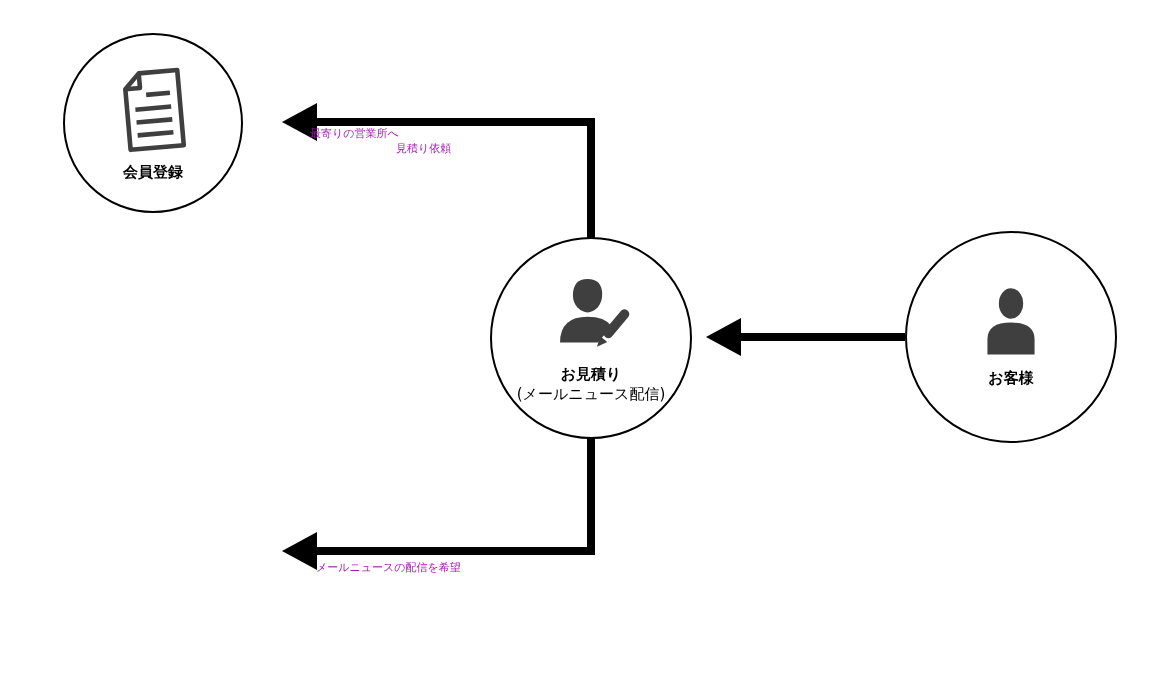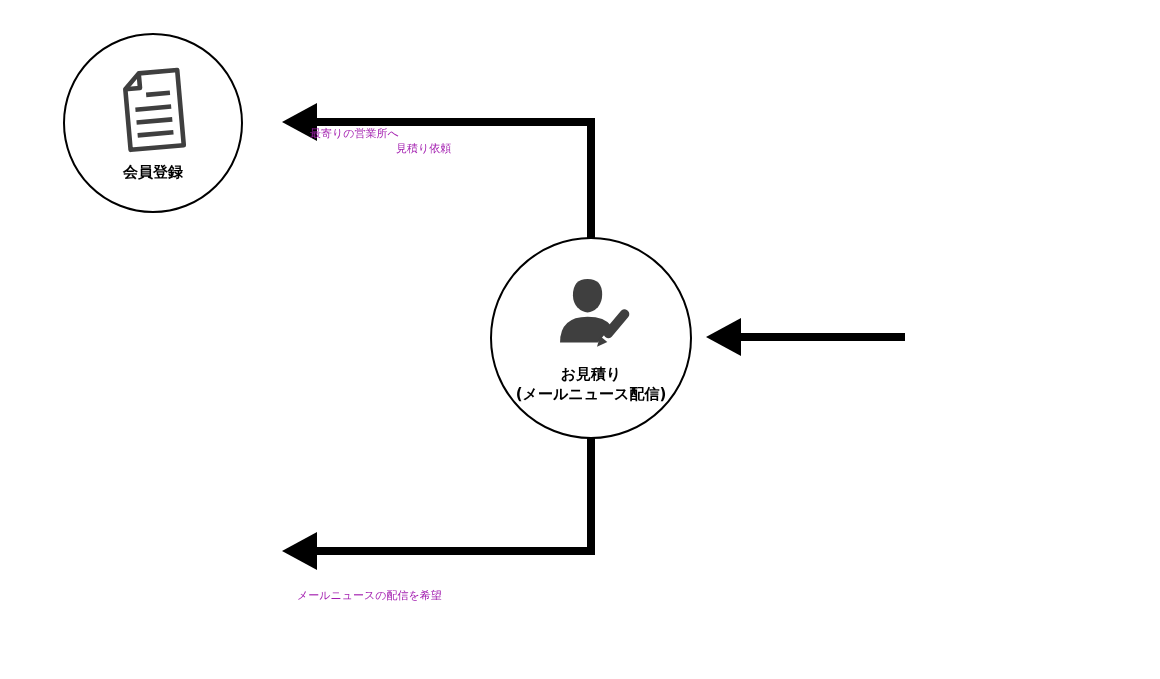--- a/index.html
+++ b/index.html
@@ -33,21 +33,21 @@
   .node .icon { display: block; line-height: 0; }
   .node-label {
     font-weight: bold;
     font-size: 15px;
     color: #000000;
     line-height: 1.4;
     margin-top: 6px;
     white-space: nowrap;
   }
   .node-sublabel {
-    font-weight: bold;
+    font-weight: normal;
     font-size: 15px;
     color: #000000;
     line-height: 1.3;
     white-space: nowrap;
   }
   .edge-label {
     position: absolute;
     font-weight: normal;
     font-size: 11px;
     color: #a21caf;
@@ -56,21 +56,21 @@
   }
   .edge-label .line2 { margin-left: 86px; }
 
   
   .node-estimate     { left: 63px;  top: 33px;  width: 180px; height: 180px; }
   .node-registration { left: 490px; top: 237px; width: 202px; height: 202px; }
   .node-customer     { left: 905px; top: 231px; width: 212px; height: 212px; }
   .node-mailnews     { left: 66px;  top: 454px; width: 204px; height: 204px; }
 
   .edge-label-estimate { left: 310px; top: 126px; }
-  .edge-label-mailnews { left: 297px; top: 560px; margin-top: 28px; }
+  .edge-label-mailnews { left: 316px; top: 560px; }
 </style>
 </head>
 <body>
 
 <div class="canvas">
 
   <svg class="arrows-layer" width="1160" height="679" viewBox="0 0 1160 679" xmlns="http://www.w3.org/2000/svg">
 
     <g>
       <line x1="905" y1="337" x2="734" y2="337" stroke="#000000" stroke-width="8"></line>
@@ -114,20 +114,31 @@
             <rect x="69" y="38" width="11" height="40" rx="5"></rect>
             <path d="M69 81 L74.5 93 L80 81 Z"></path>
           </g>
         </g>
       </svg>
     </span>
     <div class="node-label">お見積り</div>
     <div class="node-sublabel">(メールニュース配信)</div>
   </div>
 
+  <div class="node node-customer">
+    <span class="icon">
+      <svg width="76" height="76" viewBox="0 0 100 100" xmlns="http://www.w3.org/2000/svg">
+        <g fill="#3f3f3f">
+          <ellipse cx="50" cy="23" rx="16" ry="20"></ellipse>
+          <path d="M19 90 L19 70 Q19 48 50 48 Q81 48 81 70 L81 90 Z"></path>
+        </g>
+      </svg>
+    </span>
+    <div class="node-label">お客様</div>
+  </div>
 
 
   <div class="edge-label edge-label-estimate">
     <div class="line1">最寄りの営業所へ</div>
     <div class="line2">見積り依頼</div>
   </div>
 
   <div class="edge-label edge-label-mailnews">メールニュースの配信を希望</div>
 
 </div>

